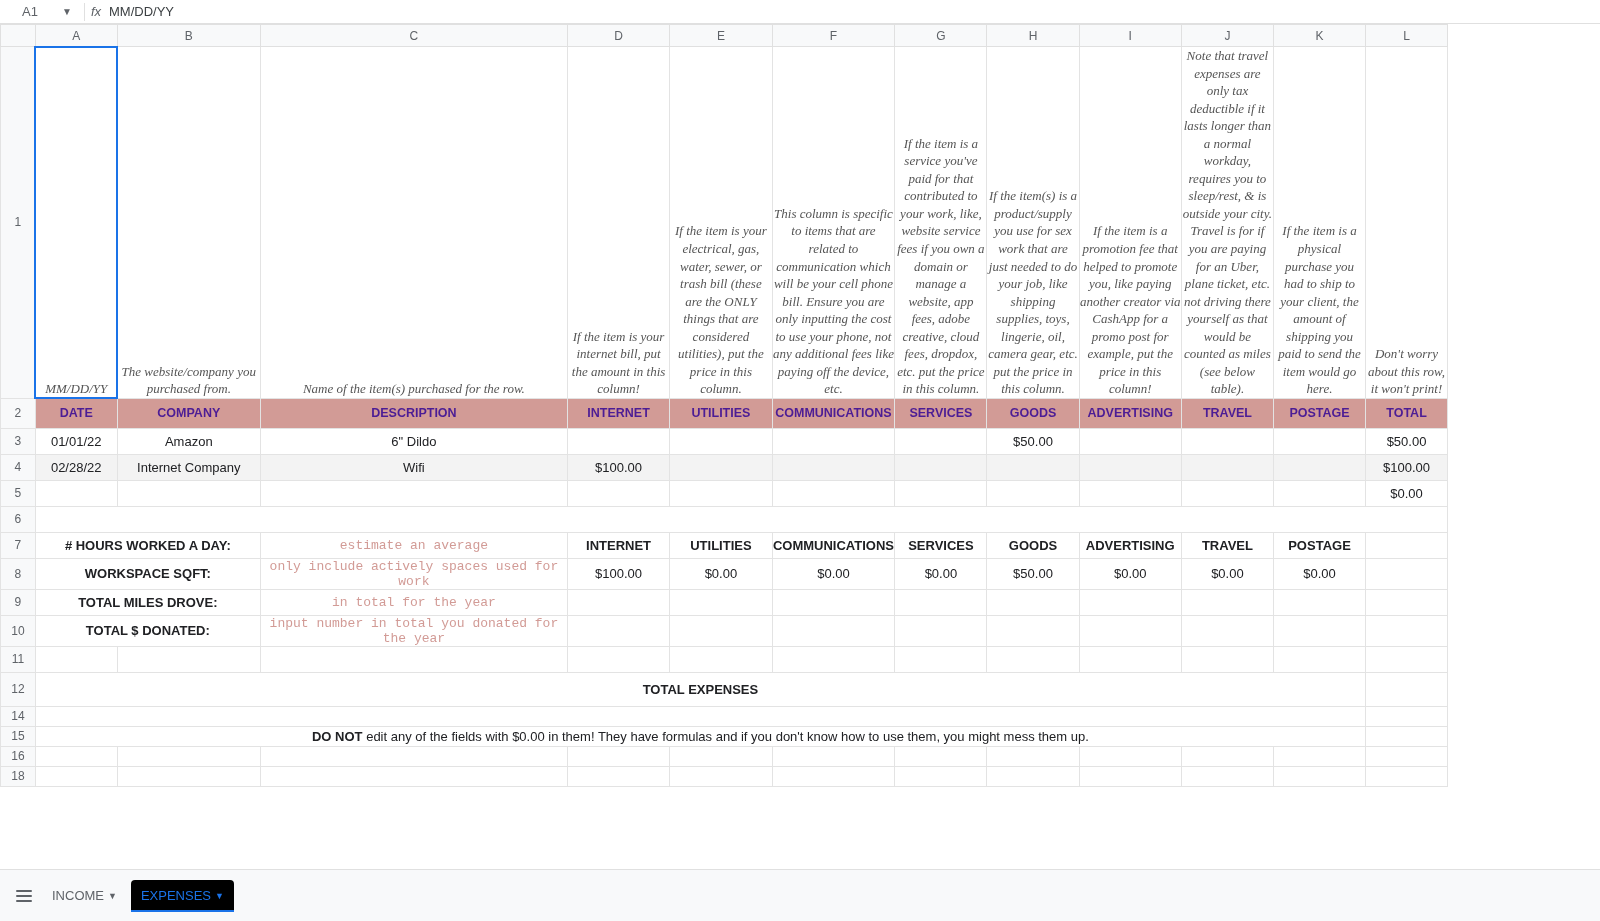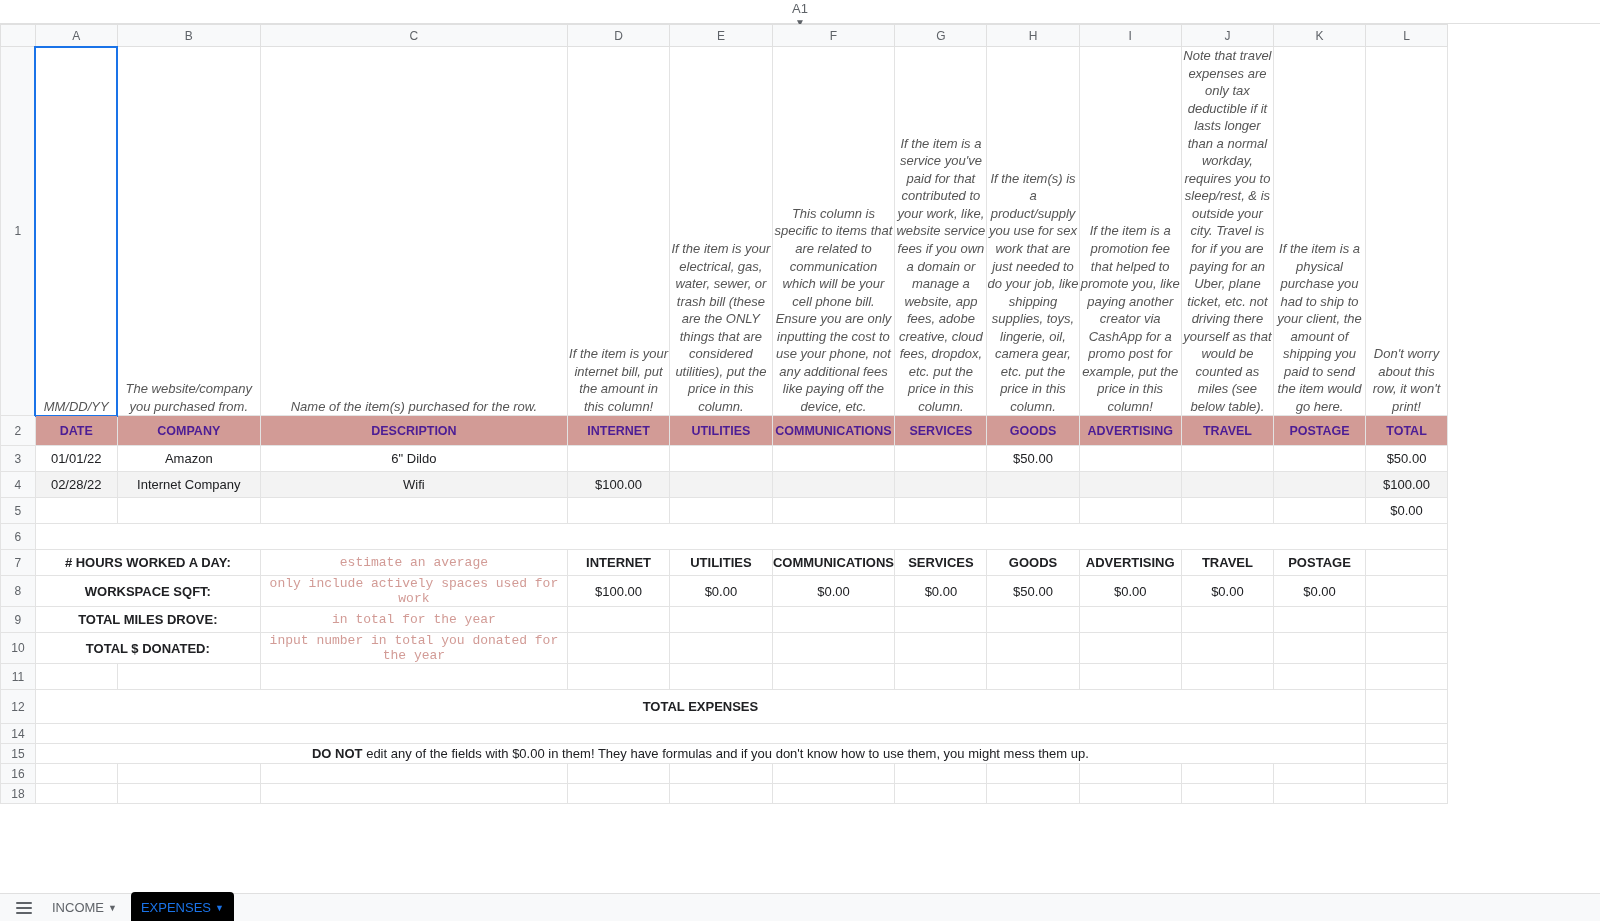--- a/index.html
+++ b/index.html
@@ -14,21 +14,20 @@
   }
 
   
   .formula-bar {
     display: flex;
     align-items: center;
     height: 24px;
     border-bottom: 1px solid #e0e0e0;
     background: #fff;
     padding: 0 4px;
-    flex-direction: column;
   }
   .name-box {
     width: 52px;
     text-align: center;
     font-size: 13px;
     color: #5f6368;
     border: none;
     outline: none;
     background: transparent;
   }
@@ -123,20 +122,21 @@
 
   
   .instr {
     font-style: italic;
     color: #555;
     text-align: center;
     font-size: 12.5px;
     padding: 6px 4px;
     vertical-align: bottom !important;
     line-height: 1.35;
+    font-family: Liberation Serif, serif;
   }
 
   
   tr.r2 td.hdr {
     background: #d29b96;
     color: #4c1d95;
     font-weight: 700;
     text-align: center;
     font-size: 12.5px;
   }
@@ -164,21 +164,21 @@
   
   td.active-cell {
     outline: 2px solid #1a73e8;
     outline-offset: -1px;
   }
 
   
   .tabs-bar {
     position: absolute;
     left: 0; right: 0; bottom: 0;
-    height: 28px;
+    height: 52px;
     background: #f8f9fa;
     border-top: 1px solid #e0e0e0;
     display: flex;
     align-items: center;
     gap: 4px;
     padding: 0 10px;
   }
   .tabs-menu-btn {
     width: 28px; height: 28px;
     display: flex; align-items: center; justify-content: center;

